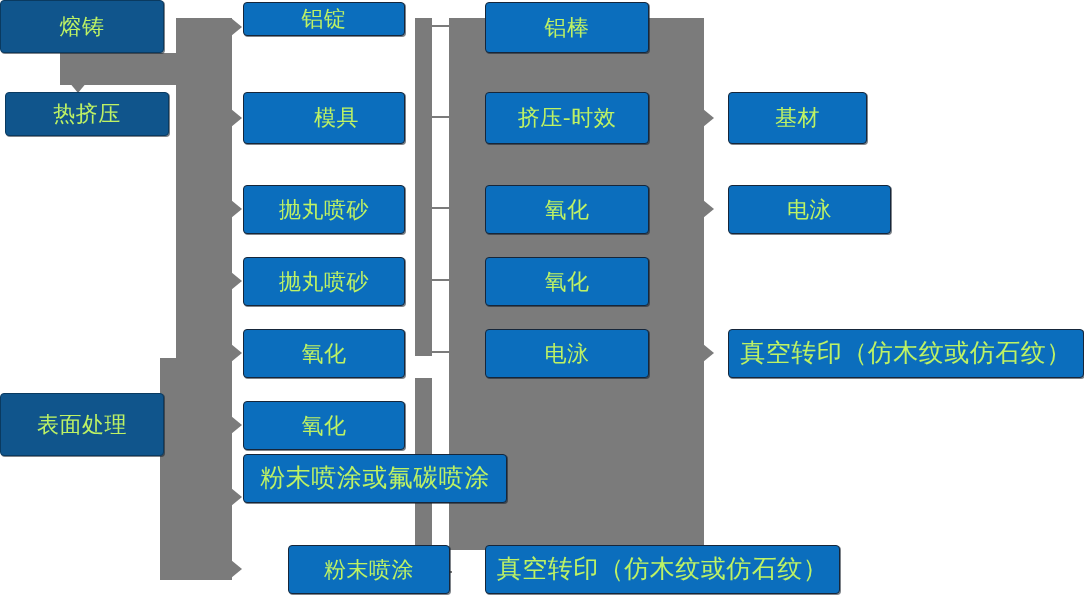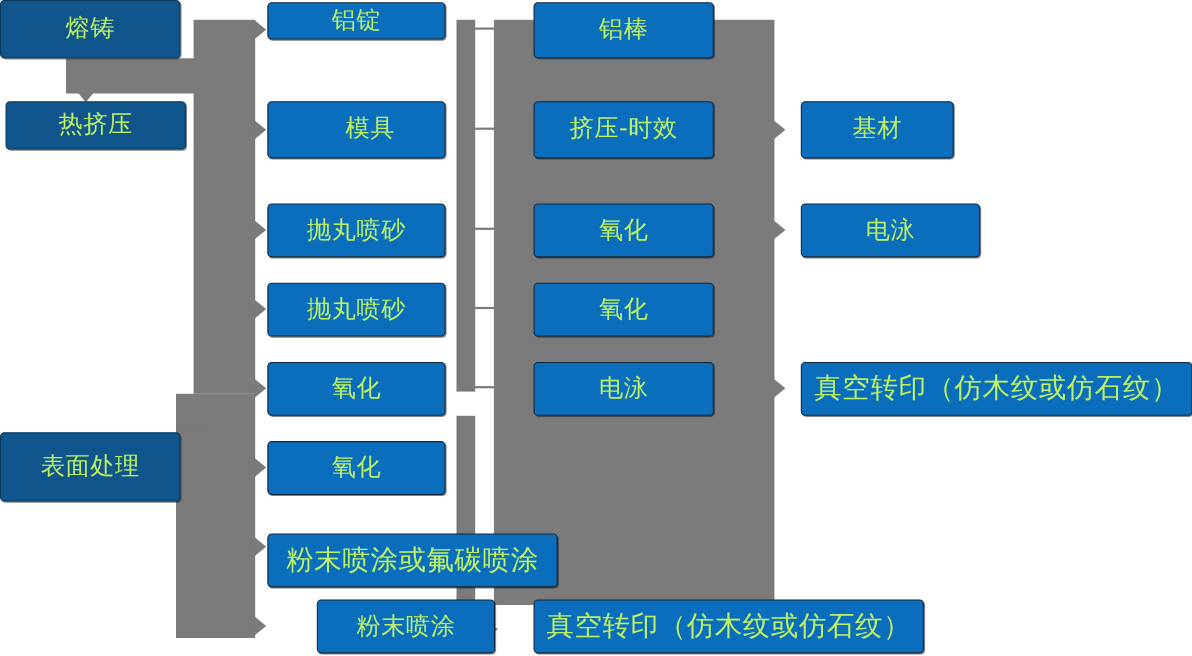--- a/index.html
+++ b/index.html
@@ -131,21 +131,21 @@
       </div>
       <div class="box bright t22" style="left: 243px; top: 257px; width: 162px; height: 49px;">
         <span>抛丸喷砂</span>
       </div>
       <div class="box bright t22" style="left: 243px; top: 329px; width: 162px; height: 49px;">
         <span>氧化</span>
       </div>
       <div class="box bright t22" style="left: 243px; top: 401px; width: 162px; height: 49px;">
         <span>氧化</span>
       </div>
-      <div class="box bright t21" style="left: 243px; top: 485px; width: 264px; height: 49px;">
+      <div class="box bright t21" style="left: 243px; top: 454px; width: 264px; height: 49px;">
         <span>粉末喷涂或氟碳喷涂</span>
       </div>
       <div class="box bright t22" style="left: 243px; top: 545px; width: 162px; height: 49px; margin-left: 45px;">
         <span>粉末喷涂</span>
       </div>
     </div>
   <div id="col3">
       <div class="box bright t22" style="left: 485px; top: 2px; width: 164px; height: 51px;">
         <span>铝棒</span>
       </div>

